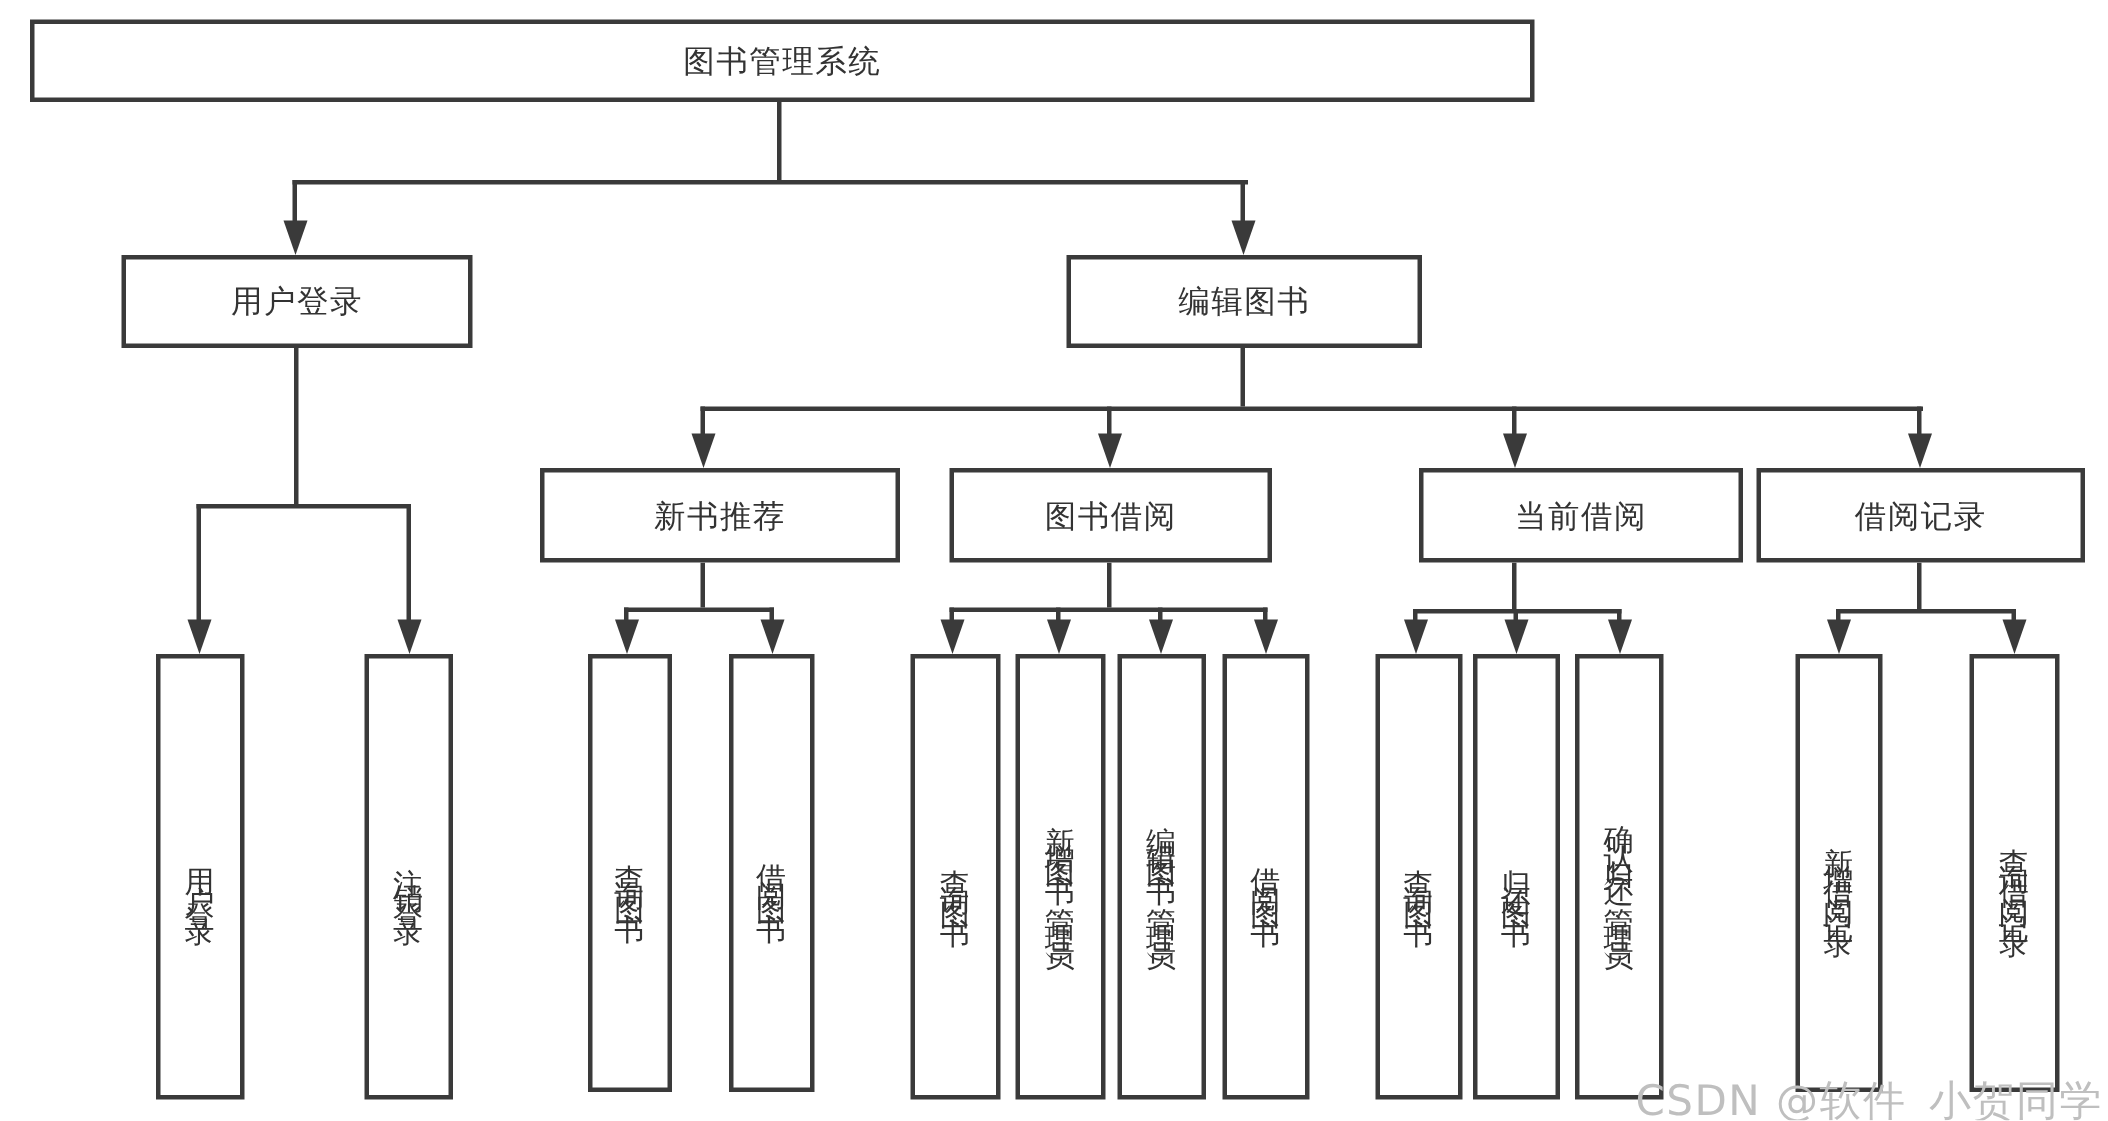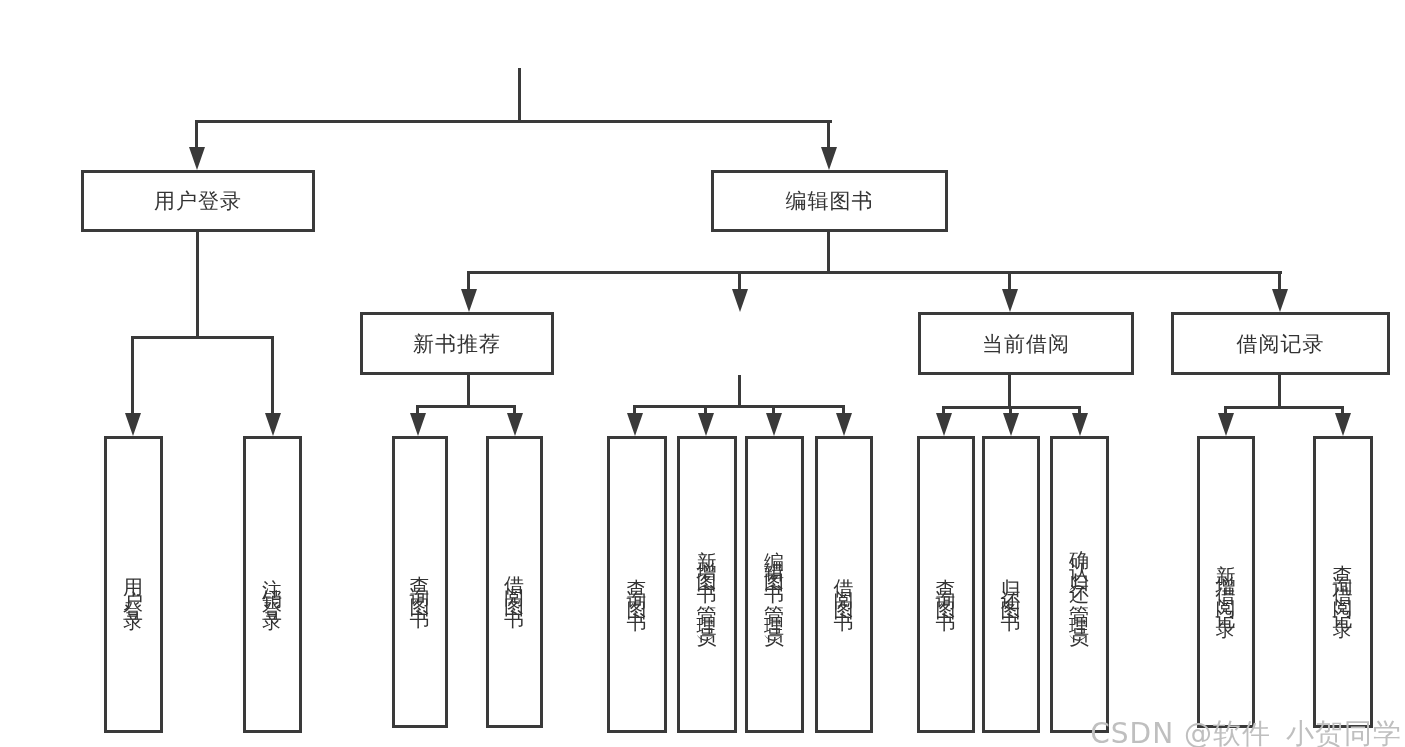--- a/index.html
+++ b/index.html
@@ -112,32 +112,38 @@
   <div class="ln" style="left:1078px;top:406px;width:3px;height:8px"></div>
   <div class="ar" style="left:1072px;top:413px"></div>
 
   <div class="ln" style="left:1278px;top:375px;width:3px;height:31px"></div>
   <div class="ln" style="left:1224px;top:406px;width:120px;height:3px"></div>
   <div class="ln" style="left:1224px;top:406px;width:3px;height:8px"></div>
   <div class="ar" style="left:1218px;top:413px"></div>
   <div class="ln" style="left:1341px;top:406px;width:3px;height:8px"></div>
   <div class="ar" style="left:1335px;top:413px"></div>
 
+  <div class="box" style="left:20px;top:13px;width:1003px;height:55px">
+    <span class="hlabel">图书管理系统</span>
+  </div>
 
   <div class="box" style="left:81px;top:170px;width:234px;height:62px">
     <span class="hlabel">用户登录</span>
   </div>
   <div class="box" style="left:711px;top:170px;width:237px;height:62px">
     <span class="hlabel">编辑图书</span>
   </div>
 
-  <div class="box" style="left:360px;top:312px;width:194px;height:63px">
+  <div class="box" style="left:360px;top:312px;width:240px;height:63px">
     <span class="hlabel">新书推荐</span>
   </div>
-  <div class="box" style="left:918px;top:312px;width:216px;height:63px">
+  <div class="box" style="left:633px;top:312px;width:215px;height:63px">
+    <span class="hlabel">图书借阅</span>
+  </div>
+  <div class="box" style="left:946px;top:312px;width:216px;height:63px">
     <span class="hlabel">当前借阅</span>
   </div>
   <div class="box" style="left:1171px;top:312px;width:219px;height:63px">
     <span class="hlabel">借阅记录</span>
   </div>
 
   <div class="box" style="left:104px;top:436px;width:59px;height:297px">
     <span class="vlabel">用户登录</span>
   </div>
   <div class="box" style="left:243px;top:436px;width:59px;height:297px">

